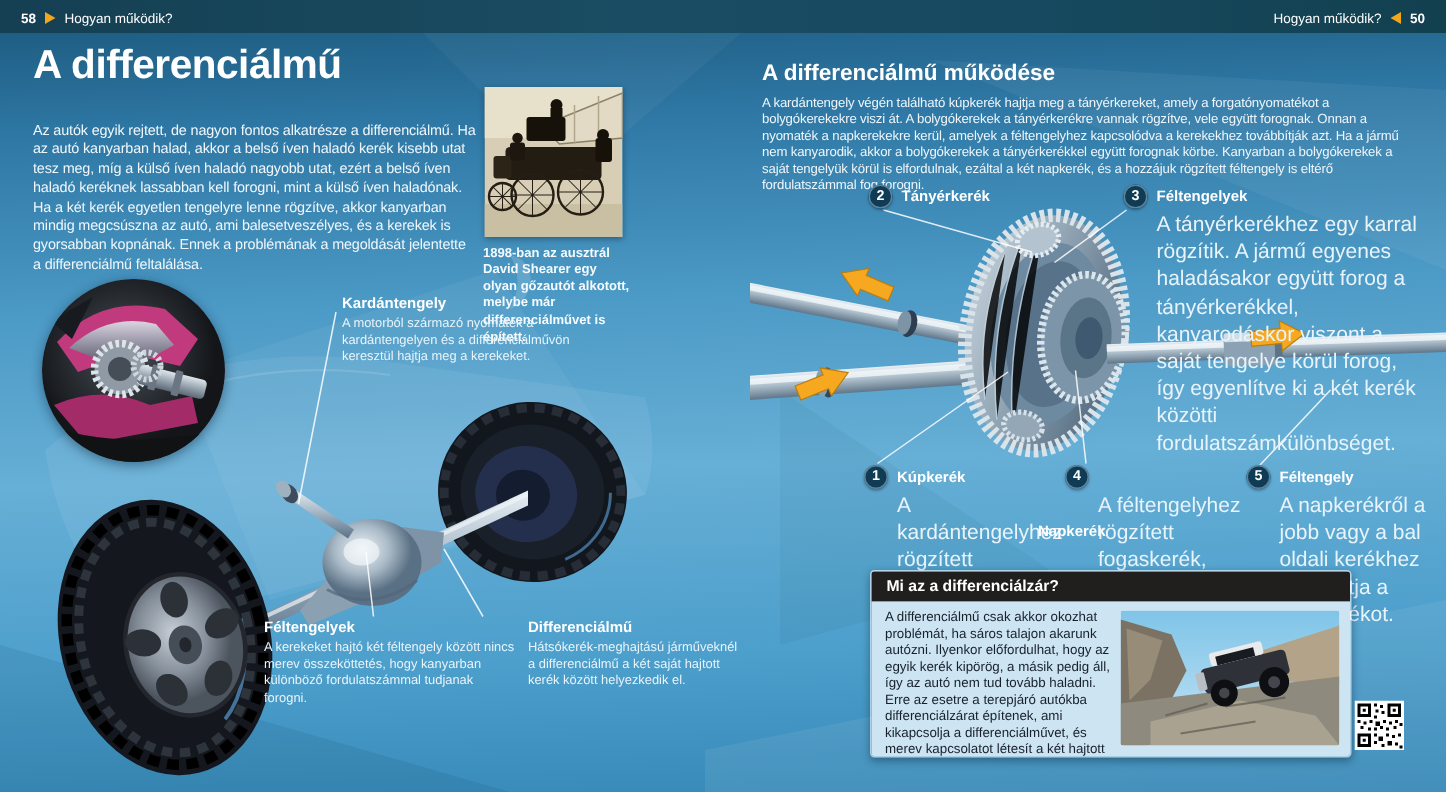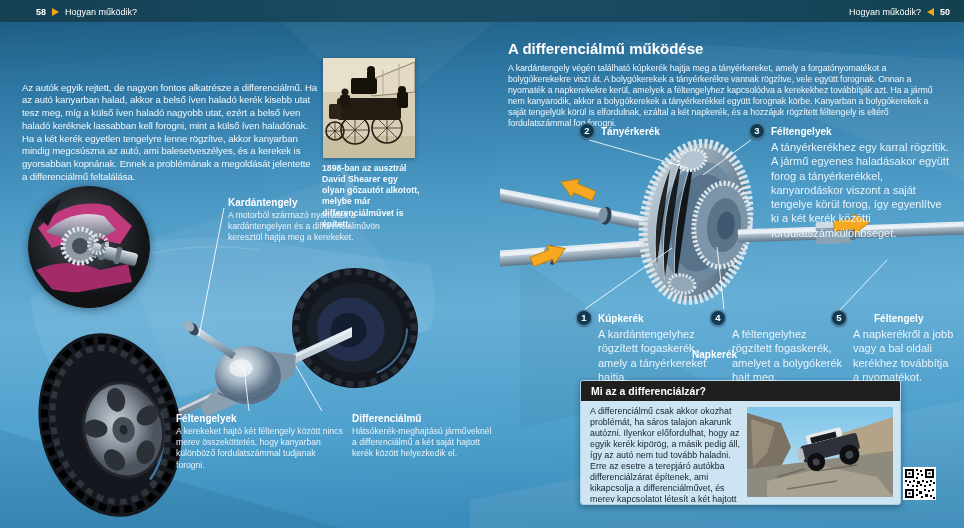--- a/index.html
+++ b/index.html
@@ -5,21 +5,21 @@
   html,body{margin:0;padding:0;background:#222;}
   .page{position:relative;width:964px;height:528px;overflow:hidden;
         font-family:"Liberation Sans",sans-serif;color:#fff;}
   .abs{position:absolute;}
   
   .bg-base{position:absolute;inset:0;
     background:linear-gradient(178deg,#1c5a7e 2%,#2e77a4 16%,#4c9ac6 38%,#66afd6 58%,#4d9fcc 80%,#3587b6 100%);}
   .topband{position:absolute;left:0;top:0;width:964px;height:22px;
     background:linear-gradient(90deg,#153f52 0%,#1a4d63 45%,#174a60 70%,#12404f 100%);}
   
-  .hdr{position:absolute;top:5px;height:14px;font-size:9px;line-height:14px;display:flex;gap:6px;align-items:center;margin-left:22px;}
+  .hdr{position:absolute;top:5px;height:14px;font-size:9px;line-height:14px;display:flex;gap:6px;align-items:center;}
   .hdr-left{left:14px;}
   .hdr-right{right:14px;}
   .pagenum{font-weight:bold;color:#fff;}
   .tri-r{width:0;height:0;border-left:7px solid #f2a71b;border-top:4.5px solid transparent;border-bottom:4.5px solid transparent;}
   .tri-l{width:0;height:0;border-right:7px solid #f2a71b;border-top:4.5px solid transparent;border-bottom:4.5px solid transparent;}
   
   .title{position:absolute;left:22px;top:28px;font-size:27px;font-weight:bold;letter-spacing:-.3px;}
   .intro{position:absolute;left:22px;top:72px;width:296px;font-size:9.6px;line-height:1.33;color:#f0f7fc;letter-spacing:-.1px;}
   .photo-old{position:absolute;left:323px;top:58px;width:92px;height:100px;box-shadow:0 1px 4px rgba(0,25,45,.4);}
   .photo-cap{position:absolute;left:322px;top:163px;width:100px;font-size:8.7px;font-weight:bold;line-height:1.28;color:#f4fafd;}
@@ -33,21 +33,21 @@
   .lbl-feltengelyek{left:176px;top:413px;width:168px;}
   .lbl-diff{left:352px;top:413px;width:142px;}
   
   .sec-head{position:absolute;left:508px;top:40px;font-size:15px;font-weight:bold;}
   .sec-text{position:absolute;left:508px;top:54px;width:440px;font-size:8.8px;line-height:1.26;color:#eef6fb;letter-spacing:-.1px;}
   .diagram{position:absolute;left:500px;top:112px;width:464px;height:268px;}
   .badge{position:absolute;width:16px;height:16px;border-radius:50%;background:#0f3b55;
     box-shadow:inset 0 0 0 1px rgba(190,220,240,.45), 0 1px 2px rgba(0,20,40,.4);
     font-size:9.5px;font-weight:bold;text-align:center;line-height:16px;color:#fff;}
   .callout-title{position:absolute;font-size:10px;font-weight:bold;color:#fff;}
-  .callout-text{position:absolute;font-size:11px;line-height:1.3;color:#e8f3fa;}
+  .callout-text{position:absolute;font-size:14px;line-height:1.3;color:#e8f3fa;}
   
   .infobox{position:absolute;left:580px;top:380px;width:319px;height:123px;border-radius:3px;overflow:hidden;
     box-shadow:0 2px 6px rgba(0,25,45,.4);border:1px solid rgba(255,255,255,.55);}
   .infobox-head{height:20px;background:#201f1d;color:#fff;font-size:10.5px;font-weight:bold;line-height:20px;padding-left:10px;}
   .infobox-body{position:relative;height:103px;background:#cde4f2;}
   .infobox-text{position:absolute;left:9px;top:5px;width:152px;font-size:8.9px;line-height:1.23;color:#17212b;}
   .infobox-photo{position:absolute;left:166px;top:6px;width:146px;height:90px;border-radius:2px;overflow:hidden;}
   .qr{position:absolute;left:903px;top:467px;width:33px;height:33px;}
   .overlay{position:absolute;inset:0;pointer-events:none;}
 </style>
@@ -76,20 +76,21 @@
     <span class="pagenum">58</span>
     <span class="tri-r"></span>
     <span>Hogyan működik?</span>
   </div>
   <div class="hdr hdr-right">
     <span>Hogyan működik?</span>
     <span class="tri-l"></span>
     <span class="pagenum">50</span>
   </div>
 
+  <div class="title">A differenciálmű</div>
   <p class="intro">Az autók egyik rejtett, de nagyon fontos alkatrésze a differenciálmű. Ha az autó kanyarban halad, akkor a belső íven haladó kerék kisebb utat tesz meg, míg a külső íven haladó nagyobb utat, ezért a belső íven haladó keréknek lassabban kell forogni, mint a külső íven haladónak. Ha a két kerék egyetlen tengelyre lenne rögzítve, akkor kanyarban mindig megcsúszna az autó, ami balesetveszélyes, és a kerekek is gyorsabban kopnának. Ennek a problémának a megoldását jelentette a differenciálmű feltalálása.</p>
 
   <svg class="photo-old" viewBox="0 0 92 100">
     <rect width="92" height="100" fill="#d8ceb5"></rect>
     <rect width="92" height="34" fill="#e7e0cb"></rect>
     <polygon points="38,26 92,4 92,34 50,38" fill="#e2dac4" stroke="#8d8068" stroke-width="1"></polygon>
     <line x1="60" y1="12" x2="60" y2="38" stroke="#b0a78c" stroke-width="1"></line>
     <line x1="76" y1="6" x2="76" y2="36" stroke="#b0a78c" stroke-width="1"></line>
     <rect y="78" width="92" height="22" fill="#c9bfa3"></rect>
     <rect x="14" y="40" width="64" height="22" rx="3" fill="#221c13"></rect>
@@ -316,21 +317,21 @@
 
   <div class="badge" style="left:576px;top:310px;">1</div>
   <div class="callout-title" style="left:598px;top:313px;">Kúpkerék</div>
   <div class="callout-text" style="left:598px;top:327px;width:118px;">A kardántengelyhez rögzített fogaskerék, amely a tányérkereket hajtja.</div>
 
   <div class="badge" style="left:710px;top:310px;">4</div>
   <div class="callout-title" style="left:692px;top:313px;margin-top:36px;">Napkerék</div>
   <div class="callout-text" style="left:732px;top:327px;width:112px;">A féltengelyhez rögzített fogaskerék, amelyet a bolygókerék hajt meg.</div>
 
   <div class="badge" style="left:831px;top:310px;">5</div>
-  <div class="callout-title" style="left:874px;top:313px;">Féltengely</div>
+  <div class="callout-title" style="left:853px;top:313px;">Féltengely</div>
   <div class="callout-text" style="left:853px;top:327px;width:102px;">A napkerékről a jobb vagy a bal oldali kerékhez továbbítja a nyomatékot.</div>
 
   <div class="infobox">
     <div class="infobox-head">Mi az a differenciálzár?</div>
     <div class="infobox-body">
       <div class="infobox-text">A differenciálmű csak akkor okozhat problémát, ha sáros talajon akarunk autózni. Ilyenkor előfordulhat, hogy az egyik kerék kipörög, a másik pedig áll, így az autó nem tud tovább haladni. Erre az esetre a terepjáró autókba differenciálzárat építenek, ami kikapcsolja a differenciálművet, és merev kapcsolatot létesít a két hajtott kerék között.</div>
       <div class="infobox-photo">
         <svg width="146" height="90" viewBox="0 0 146 90">
           <defs>
             <linearGradient id="skyG" x1="0" y1="0" x2="0" y2="1">

